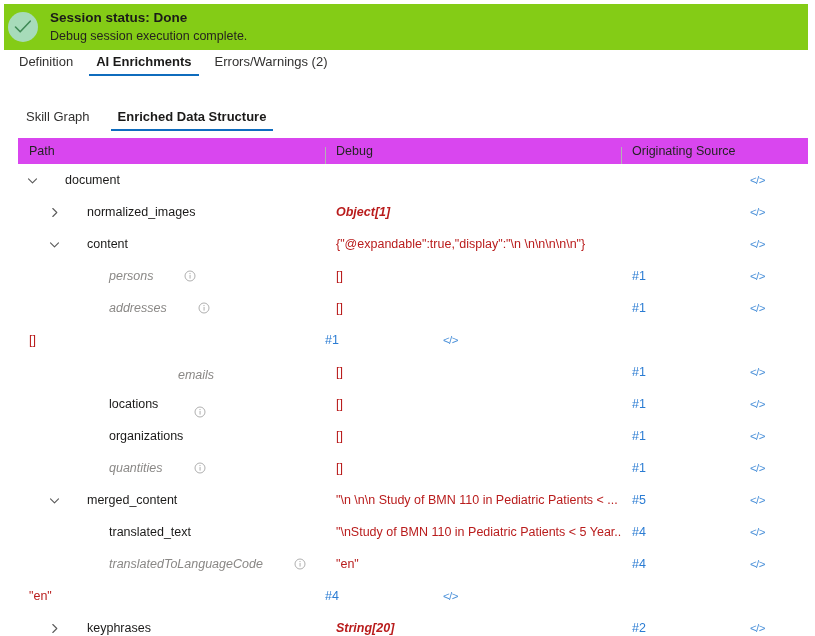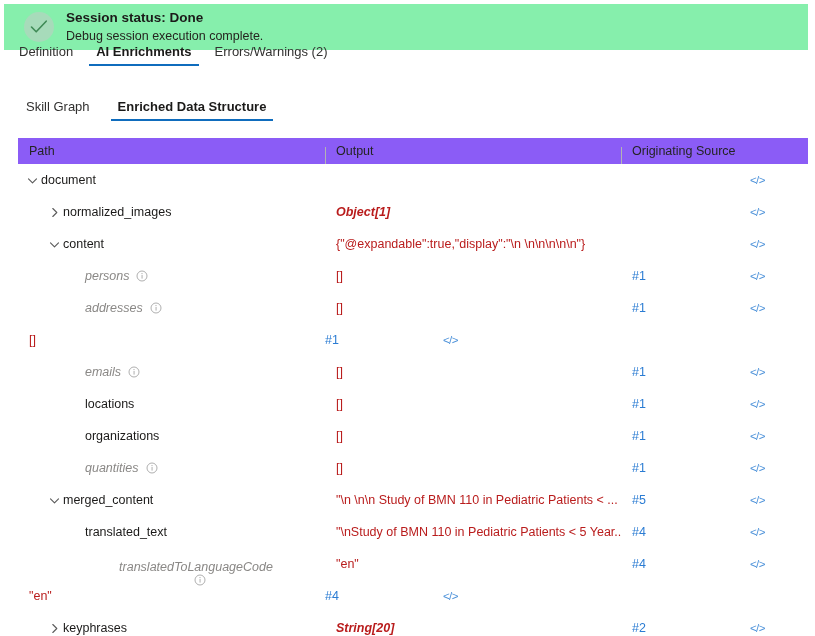--- a/index.html
+++ b/index.html
@@ -9,46 +9,46 @@
     font-family: "Liberation Sans", sans-serif;
     color: #201f1e;
     overflow: hidden;
   }
 
   
   .banner {
     position: absolute;
     left: 4px; top: 4px;
     width: 804px; height: 46px;
-    background: #86efac;
+    background: #84cc16;
     display: flex;
     align-items: center;
-    padding-left: 20px;
+    padding-left: 4px;
   }
   .banner-icon {
     width: 30px; height: 30px;
     border-radius: 50%;
     background: #a7dbba;
     flex: 0 0 30px;
     position: relative;
   }
   .banner-icon svg { position: absolute; left: 6px; top: 7px; }
   .banner-text { margin-left: 12px; line-height: 1.35; }
   .banner-title { font-size: 13.5px; font-weight: bold; color: #1b1a19; }
   .banner-sub   { font-size: 12.5px; color: #25241f; }
 
   
   .tabs-primary {
-    position: absolute; left: 0; top: 44px;
+    position: absolute; left: 0; top: 54px;
     width: 815px; height: 30px;
     display: flex; align-items: flex-start;
     padding-left: 11px;
   }
   .tabs-secondary {
-    position: absolute; left: 0; top: 99px;
+    position: absolute; left: 0; top: 109px;
     width: 710px; height: 30px;
     display: flex; align-items: flex-start;
     padding-left: 18px;
   }
   .tab {
     font-size: 13px;
     color: #323130;
     padding: 0 8px 7px 8px;
     margin-right: 7px;
     position: relative;
@@ -67,21 +67,21 @@
 
   
   .table {
     position: absolute;
     left: 18px; top: 138px;
     width: 790px;
   }
   .thead {
     display: flex;
     height: 26px;
-    background: #8b5cf6;
+    background: #d946ef;
     align-items: center;
     font-size: 12.5px;
     color: #242424;
   }
   .th { position: relative; padding-left: 11px; }
   .th.sep::before {
     content: "";
     position: absolute;
     left: 0; top: 3px;
     width: 1px; height: 17px;
@@ -91,21 +91,21 @@
   .col-output { width: 296px; flex: 0 0 296px; }
   .col-source { width: 120px; flex: 0 0 120px; }
   .col-code   { width: 67px;  flex: 0 0 67px; }
 
   .row {
     display: flex;
     height: 32px;
     align-items: center;
     font-size: 12.5px;
   }
-  .cell-path { display: flex; align-items: center; }
+  .cell-path { display: flex; align-items: center; gap: 24px; }
   .chev {
     width: 18px; flex: 0 0 18px;
     display: flex; align-items: center; justify-content: center;
     color: #555; cursor: pointer;
   }
   .chev.blank { cursor: default; }
   .label { color: #1b1a19; white-space: nowrap; }
   .label.dim { color: #8a8886; font-style: italic; }
   .info-icon { margin-left: 7px; display: inline-flex; align-items: center; cursor: pointer; }
 
@@ -138,21 +138,21 @@
 </div>
 
 <div class="tabs-secondary">
   <div class="tab">Skill Graph</div>
   <div class="tab active">Enriched Data Structure</div>
 </div>
 
 <div class="table">
   <div class="thead">
     <div class="th col-path">Path</div>
-    <div class="th col-output sep">Output</div>
+    <div class="th col-output sep">Debug</div>
     <div class="th col-source sep">Originating Source</div>
     <div class="th col-code"></div>
   </div>
   <div id="tbody">
       <div class="row">
         <div class="cell-path col-path" style="padding-left: 5px;">
           <div class="chev">
             <svg width="11" height="11" viewBox="0 0 11 11">
               <path d="M1.5 3.8 L5.5 7.8 L9.5 3.8" fill="none" stroke="#595959" stroke-width="1.1" stroke-linecap="round" stroke-linejoin="round"></path>
             </svg>
@@ -232,21 +232,21 @@
         </div>
       </div>
       <div class="row">
         <div class="cell-output col-output">[]</div>
         <div class="cell-source col-source"><span class="src-link">#1</span></div>
         <div class="cell-code col-code">
           <span class="code-icon">&lt;/&gt;</span>
         </div>
       </div>
       <div class="row">
-        <div class="cell-path col-path" style="padding-left: 49px;">
+        <div class="cell-path col-path" style="padding-left: 49px; flex-direction: column;">
           <div class="chev blank"></div>
           <span class="label dim">emails</span>
           <span class="info-icon">
             <svg width="12" height="12" viewBox="0 0 12 12">
               <circle cx="6" cy="6" r="5" fill="none" stroke="#a6a6a6" stroke-width="0.9"></circle>
               <circle cx="6" cy="3.6" r="0.6" fill="#a6a6a6"></circle>
               <rect x="5.6" y="5" width="0.9" height="3.6" fill="#a6a6a6"></rect>
             </svg>
           </span>
         </div>
@@ -316,21 +316,21 @@
           <div class="chev blank"></div>
           <span class="label">translated_text</span>
         </div>
         <div class="cell-output col-output">"\nStudy of BMN 110 in Pediatric Patients &lt; 5 Year...</div>
         <div class="cell-source col-source"><span class="src-link">#4</span></div>
         <div class="cell-code col-code">
           <span class="code-icon">&lt;/&gt;</span>
         </div>
       </div>
       <div class="row">
-        <div class="cell-path col-path" style="padding-left: 49px; flex-direction: column;">
+        <div class="cell-path col-path" style="padding-left: 49px;">
           <div class="chev blank"></div>
           <span class="label dim">translatedToLanguageCode</span>
           <span class="info-icon">
             <svg width="12" height="12" viewBox="0 0 12 12">
               <circle cx="6" cy="6" r="5" fill="none" stroke="#a6a6a6" stroke-width="0.9"></circle>
               <circle cx="6" cy="3.6" r="0.6" fill="#a6a6a6"></circle>
               <rect x="5.6" y="5" width="0.9" height="3.6" fill="#a6a6a6"></rect>
             </svg>
           </span>
         </div>

